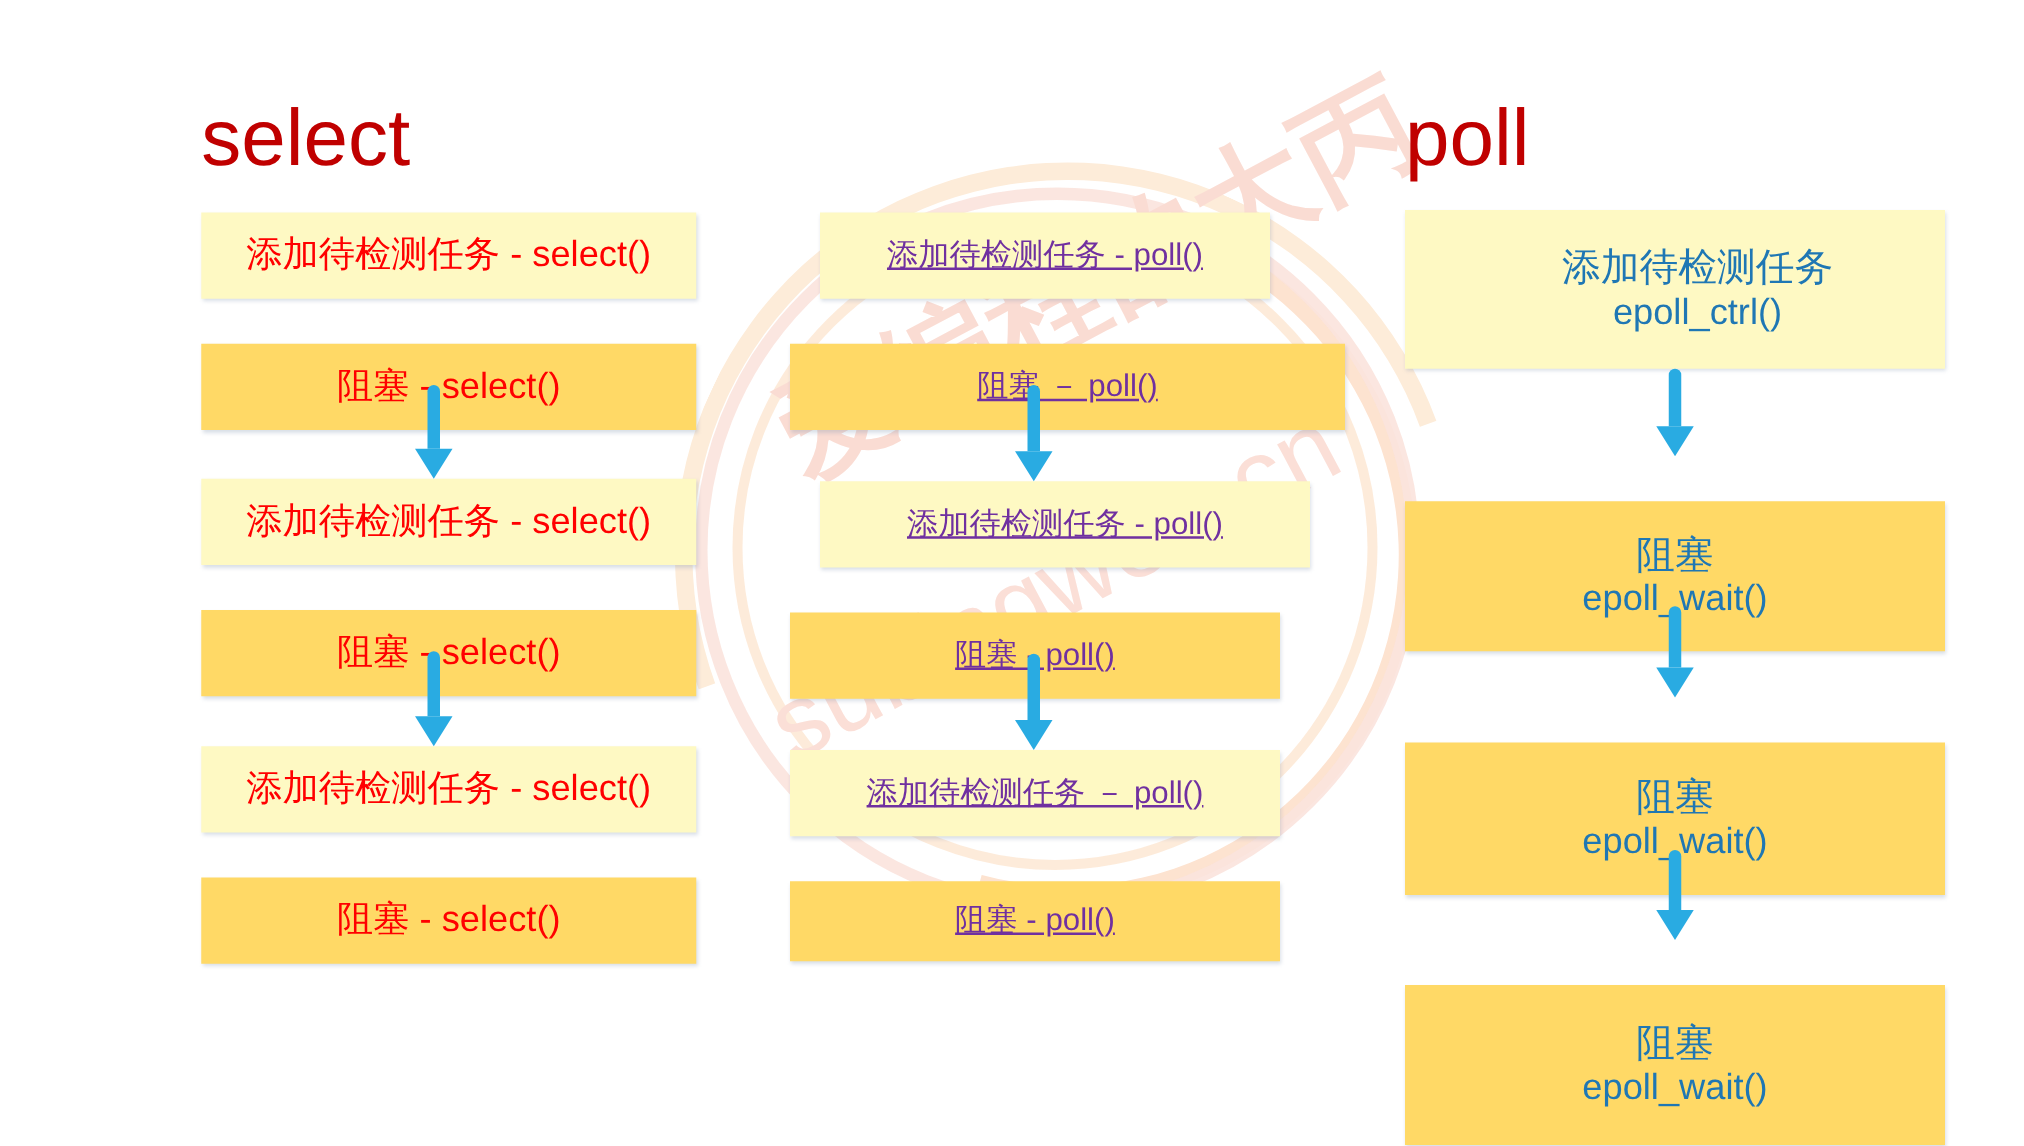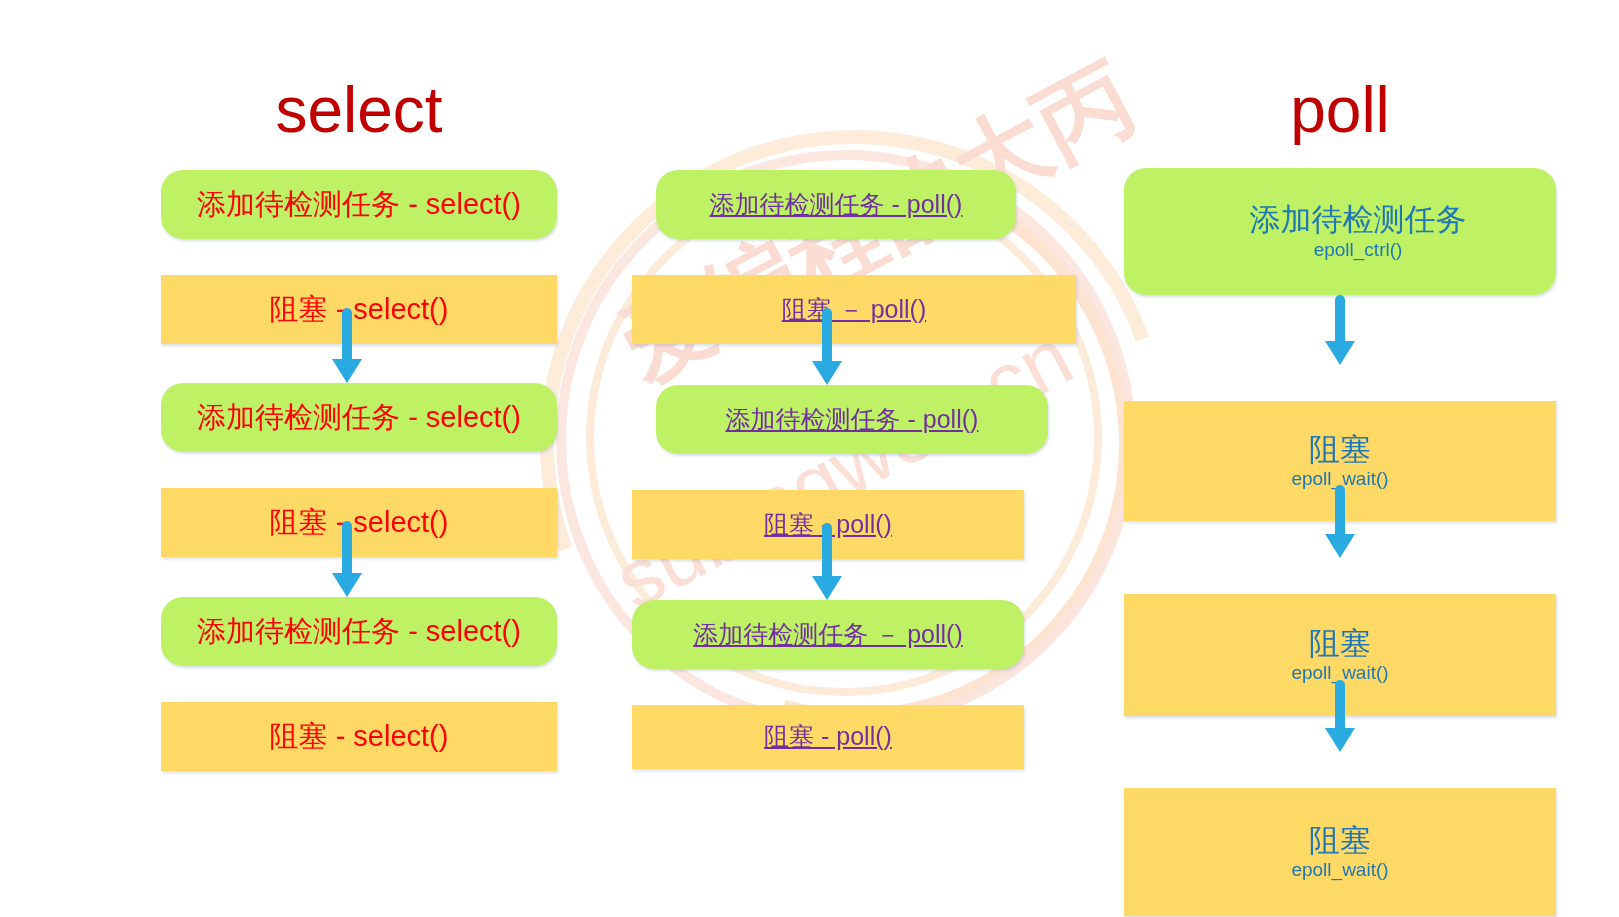--- a/index.html
+++ b/index.html
@@ -69,51 +69,50 @@
   .wm-arc.a1 { left: 540px; top: 130px; width: 600px; height: 600px; transform: rotate(25deg); }
   .wm-arc.a2 { left: 575px; top: 165px; width: 530px; height: 530px; transform: rotate(150deg); border-top-color:#fde3d0; border-left-color:#fde3d0;}
 
   
   .col-title {
     position: absolute;
     color: #C00000;
     font-size: 64px;
     line-height: 64px;
     font-weight: 400;
-    text-align: center;
     white-space: nowrap;
     z-index: 3;
   }
 
   .block {
     position: absolute;
     z-index: 3;
     box-sizing: border-box;
     box-shadow: 1px 2px 3px rgba(120,140,170,.28);
     display: flex;
     flex-direction: column;
     align-items: center;
     justify-content: center;
     text-align: center;
   }
-  .block.green { background: #bef264; border-radius: 22px; }
+  .block.green { background: #fef9c3; }
   .block.yellow { background: #FFD966; margin-top: 36px; }
 
   .block .line {
     white-space: nowrap;
     line-height: 1.18;
   }
 
   
   .c-select .line { color: #FF0000; font-size: 29px; }
   
   .c-poll .line { color: #7030A0; font-size: 25px; text-decoration: underline; }
   
   .c-epoll .line-cn { color: #1F77B4; font-size: 31px; }
-  .c-epoll .line-fn { color: #1F77B4; font-size: 19px; }
+  .c-epoll .line-fn { color: #1F77B4; font-size: 29px; }
 
   
   .arrow {
     position: absolute;
     z-index: 4;
   }
   .arrow .shaft {
     position: absolute;
     left: 50%;
     top: 0;

